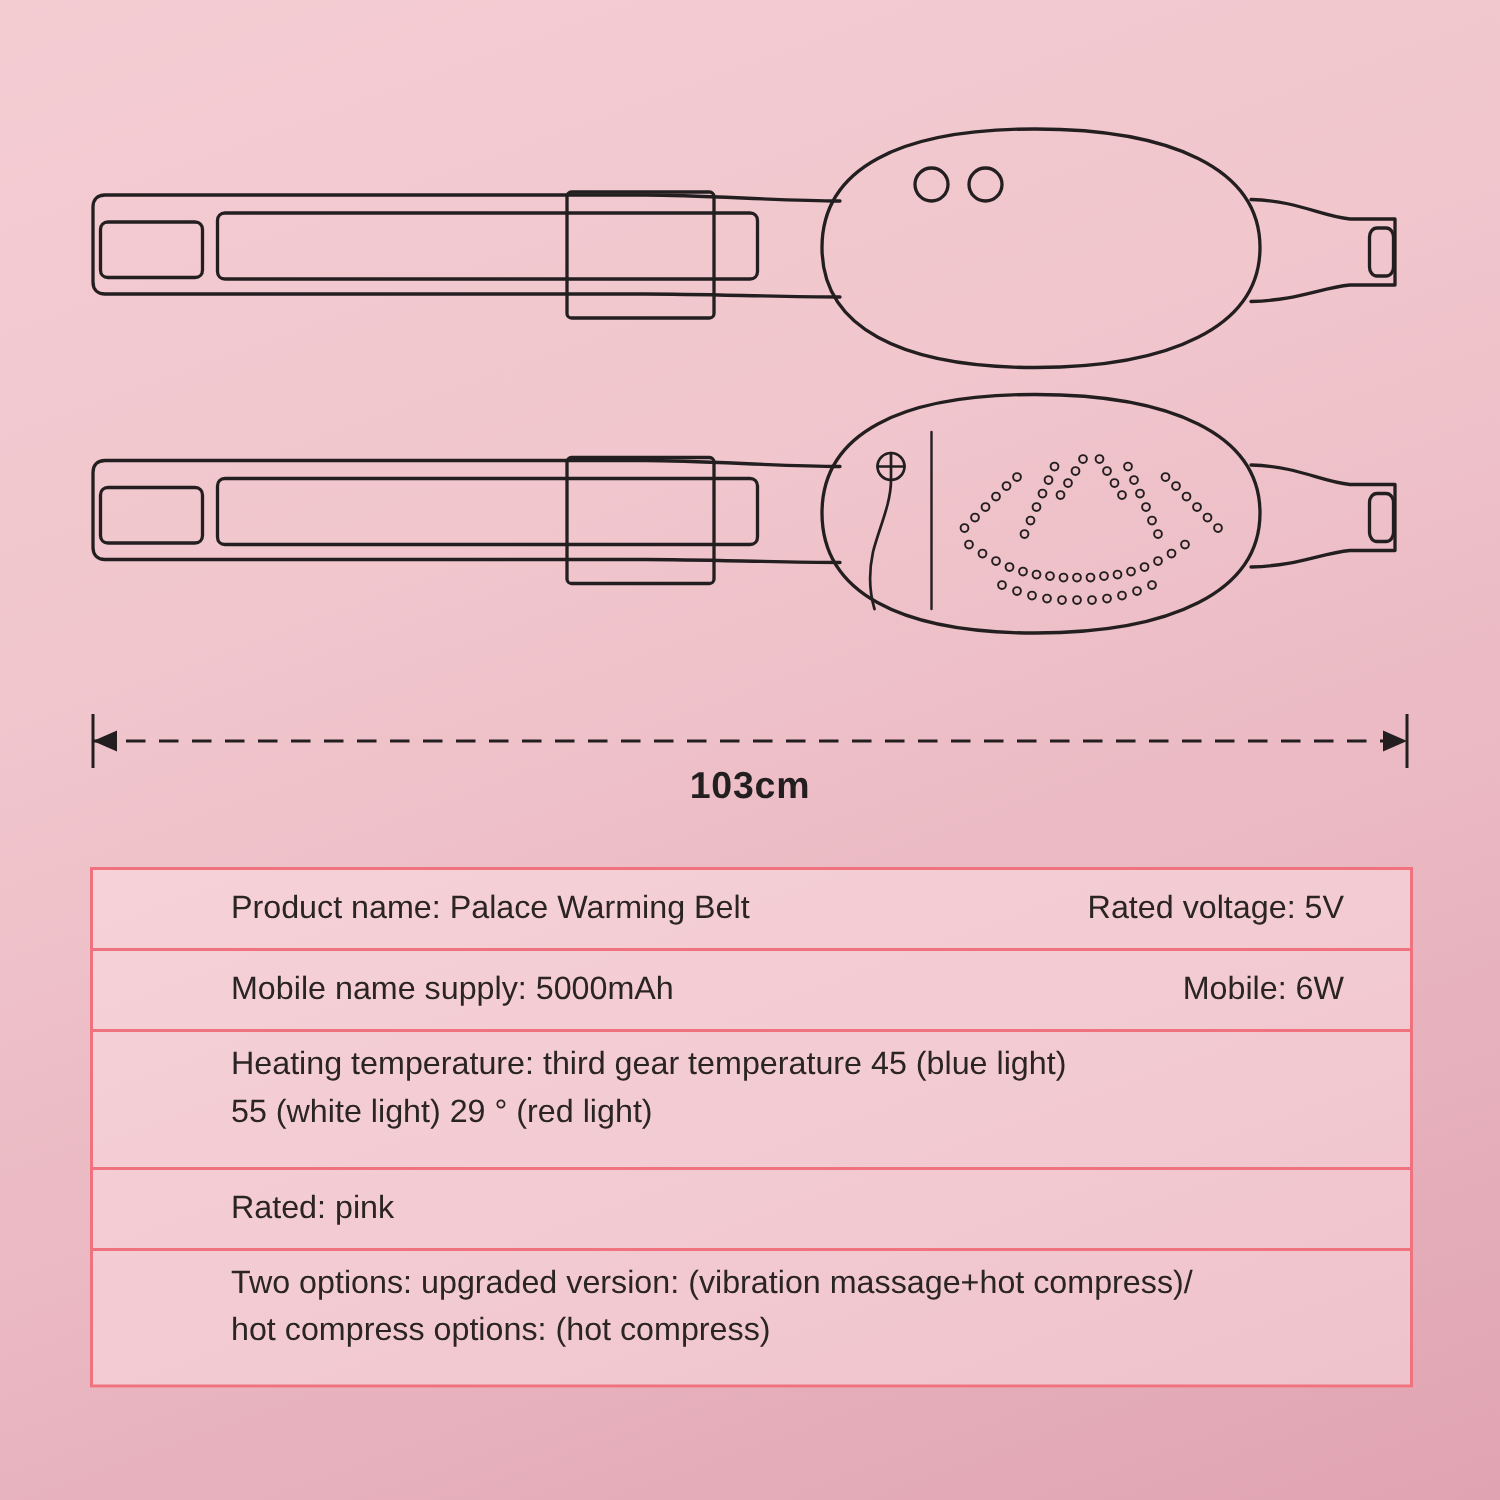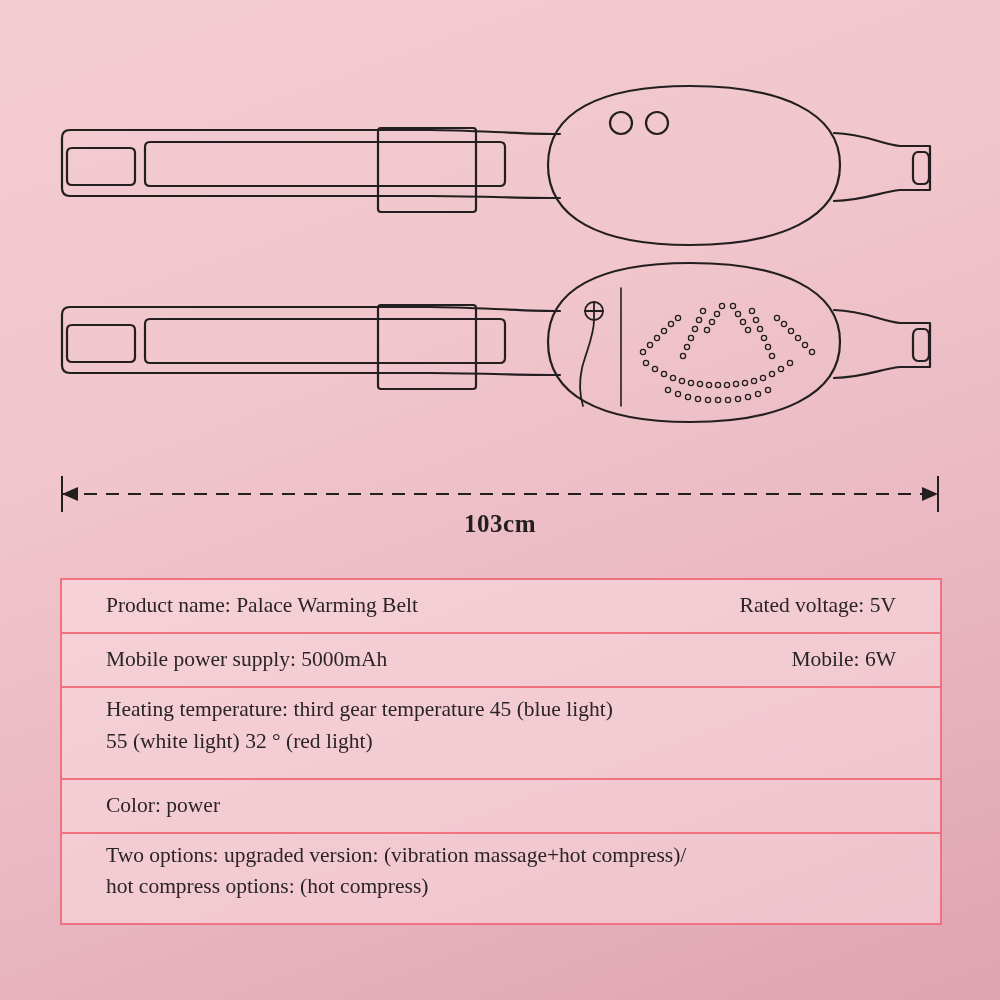--- a/index.html
+++ b/index.html
@@ -13,21 +13,20 @@
     background: linear-gradient(160deg, #f3ccd2 0%, #f1c6cd 35%, #eab8c2 65%, #e0a3b2 100%);
     position: relative;
     overflow: hidden;
   }
 
   .canvas {
     position: absolute;
     left: 0; top: 0;
     width: 1000px;
     height: 1000px;
-    font-family: Liberation Serif, serif;
   }
 
   
   .diagram {
     position: absolute;
     left: 0;
     top: 0;
     width: 1000px;
     height: 470px;
   }
@@ -79,20 +78,21 @@
     min-height: 88px;
     padding-top: 6px;
     padding-bottom: 20px;
     align-items: flex-end;
   }
   .spec-cell {
     font-size: 21.5px;
     color: #2b2425;
     line-height: 1.48;
     font-weight: 400;
+    margin-left: 48px;
   }
   .spec-cell.left {
     text-align: left;
     flex: 1 1 auto;
     padding-right: 12px;
   }
   .spec-cell.right {
     text-align: left;
     flex: 0 0 auto;
     white-space: nowrap;
@@ -275,33 +275,33 @@
   </div>
 
   <div class="spec-table">
 
     <div class="spec-row">
       <div class="spec-cell left">Product name: Palace Warming Belt</div>
       <div class="spec-cell right">Rated voltage: 5V</div>
     </div>
 
     <div class="spec-row">
-      <div class="spec-cell left">Mobile power supply: 5000mAh</div>
+      <div class="spec-cell left">Mobile name supply: 5000mAh</div>
       <div class="spec-cell right">Mobile: 6W</div>
     </div>
 
     <div class="spec-row tall">
       <div class="spec-cell full">
         <span class="nowrap-line">Heating temperature: third gear temperature 45 (blue light)</span>
-        <span class="nowrap-line">55 (white light) 32 ° (red light)</span>
+        <span class="nowrap-line">55 (white light) 29 ° (red light)</span>
       </div>
     </div>
 
     <div class="spec-row">
-      <div class="spec-cell left">Color: power</div>
+      <div class="spec-cell left">Rated: pink</div>
     </div>
 
     <div class="spec-row tall">
       <div class="spec-cell full">
         <span class="nowrap-line">Two options: upgraded version: (vibration massage+hot compress)/</span>
         <span class="nowrap-line">hot compress options: (hot compress)</span>
       </div>
     </div>
 
   </div>

